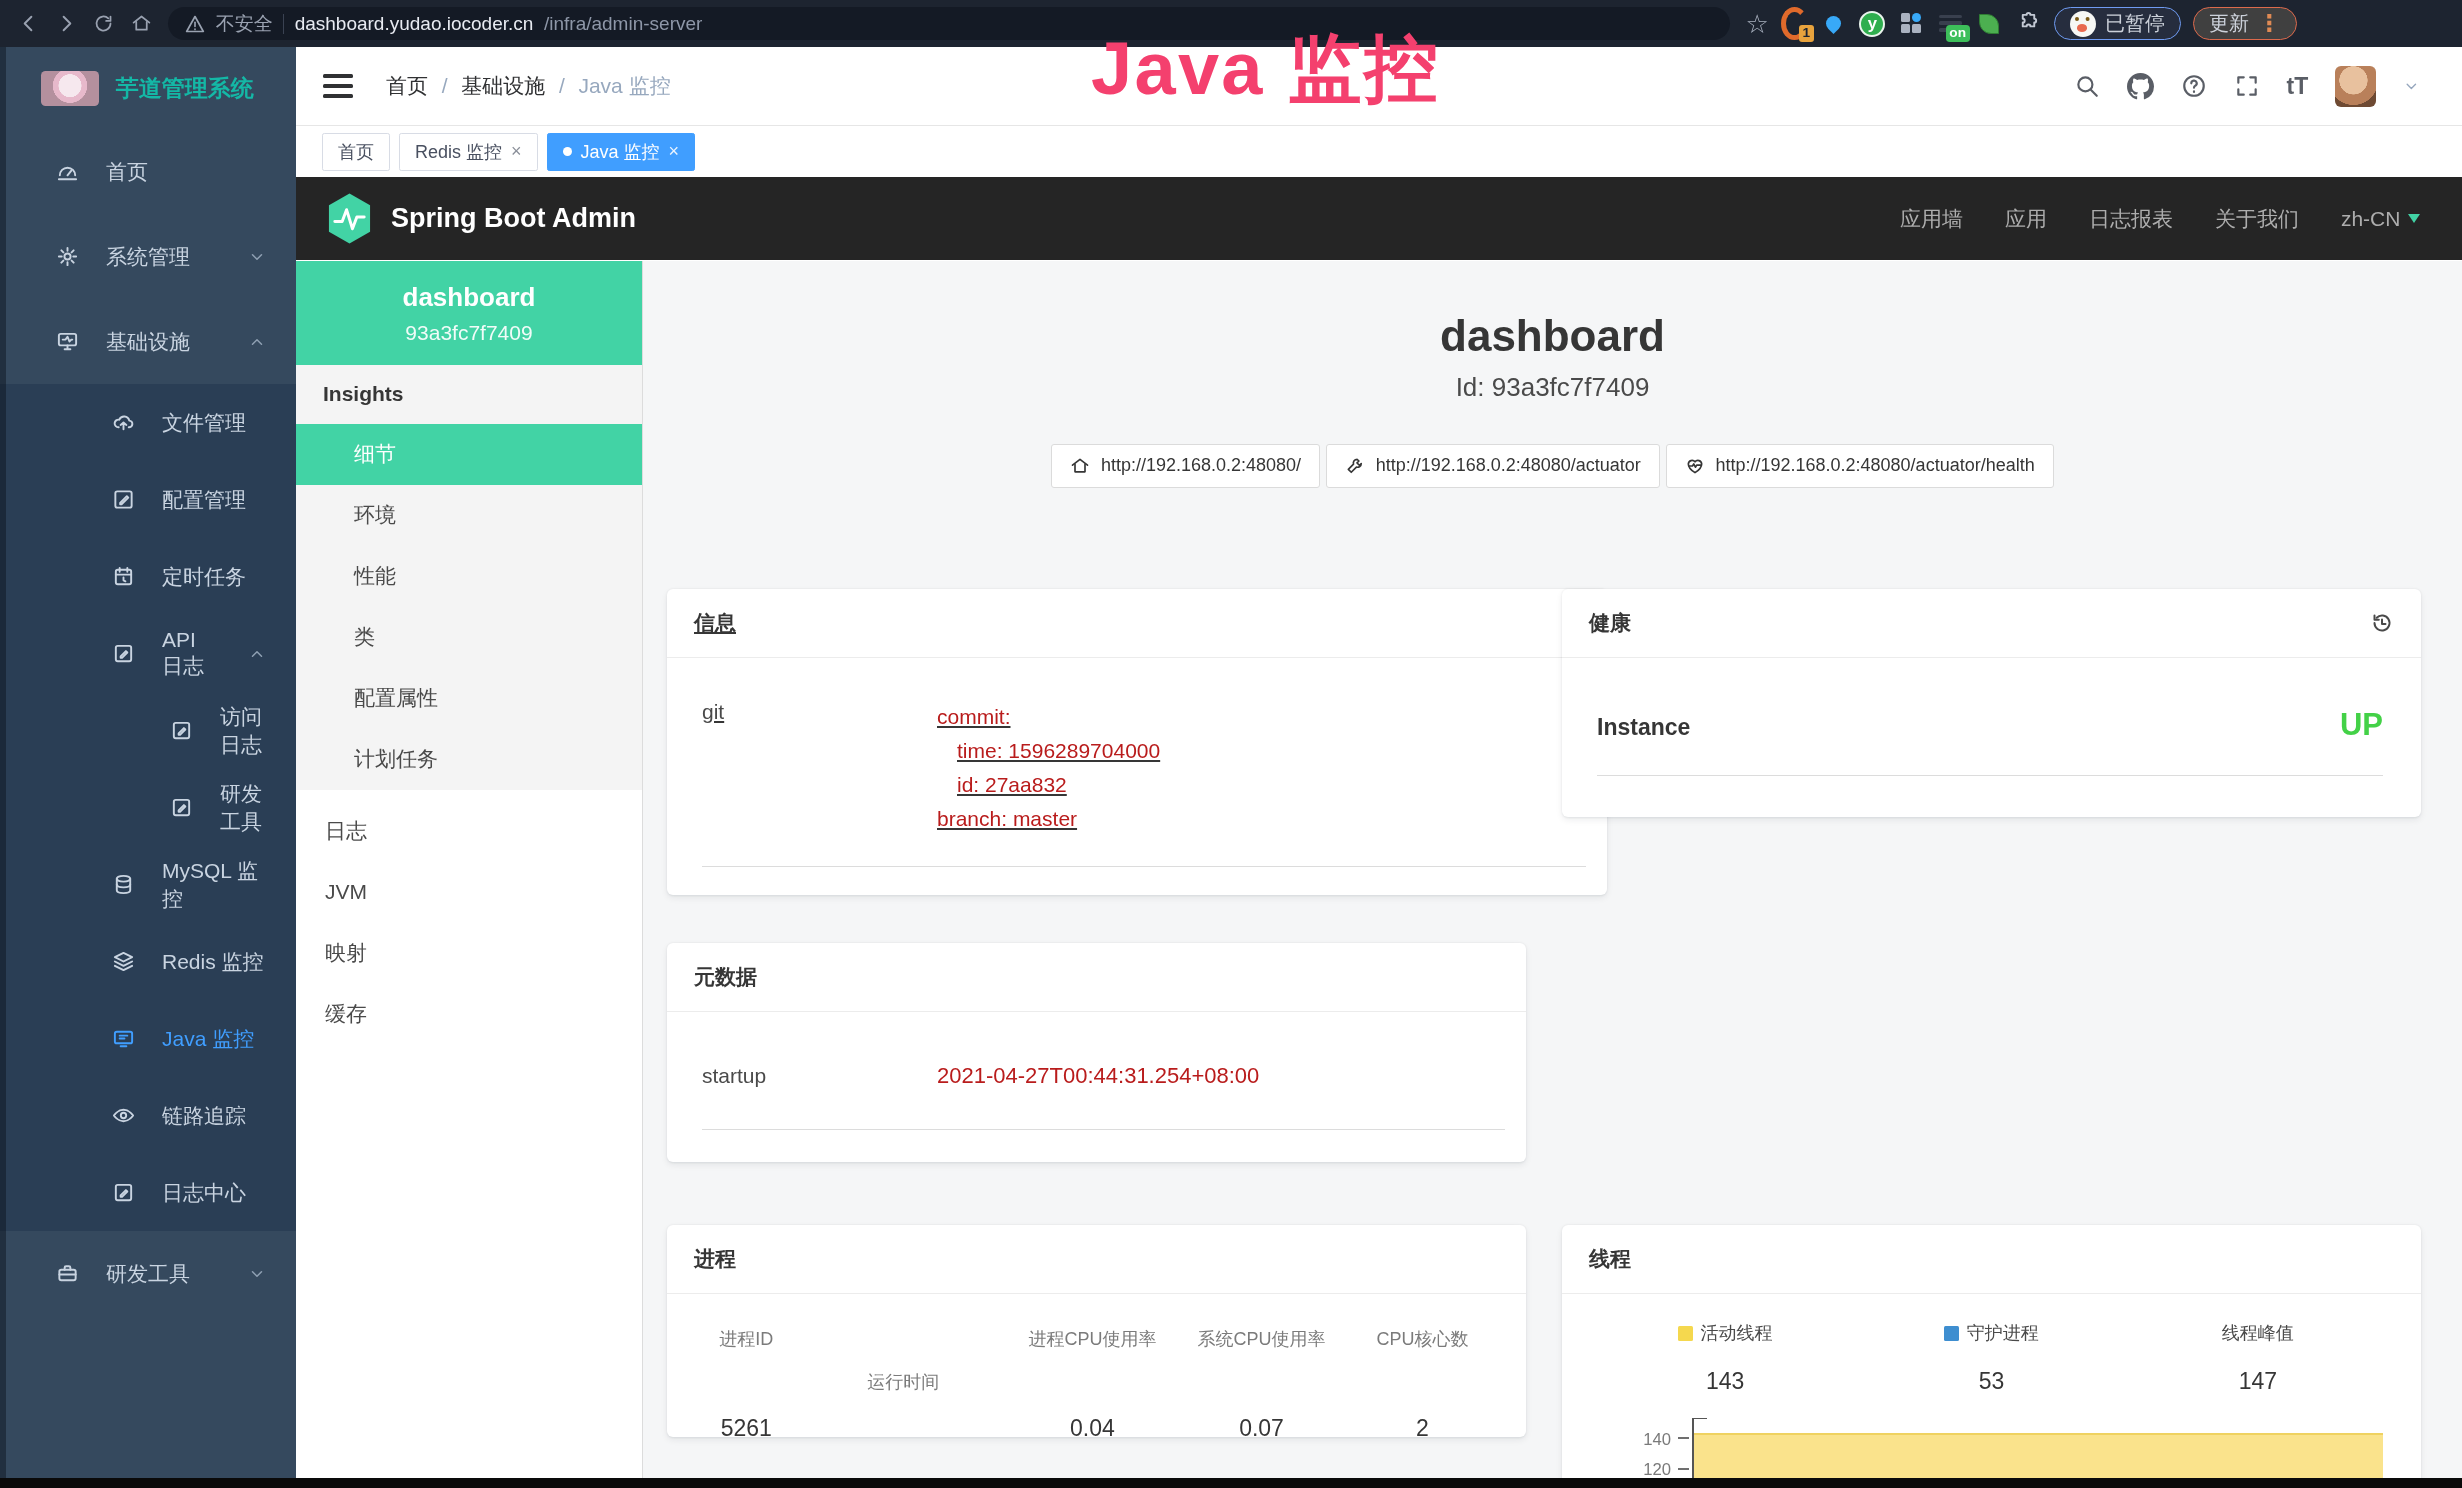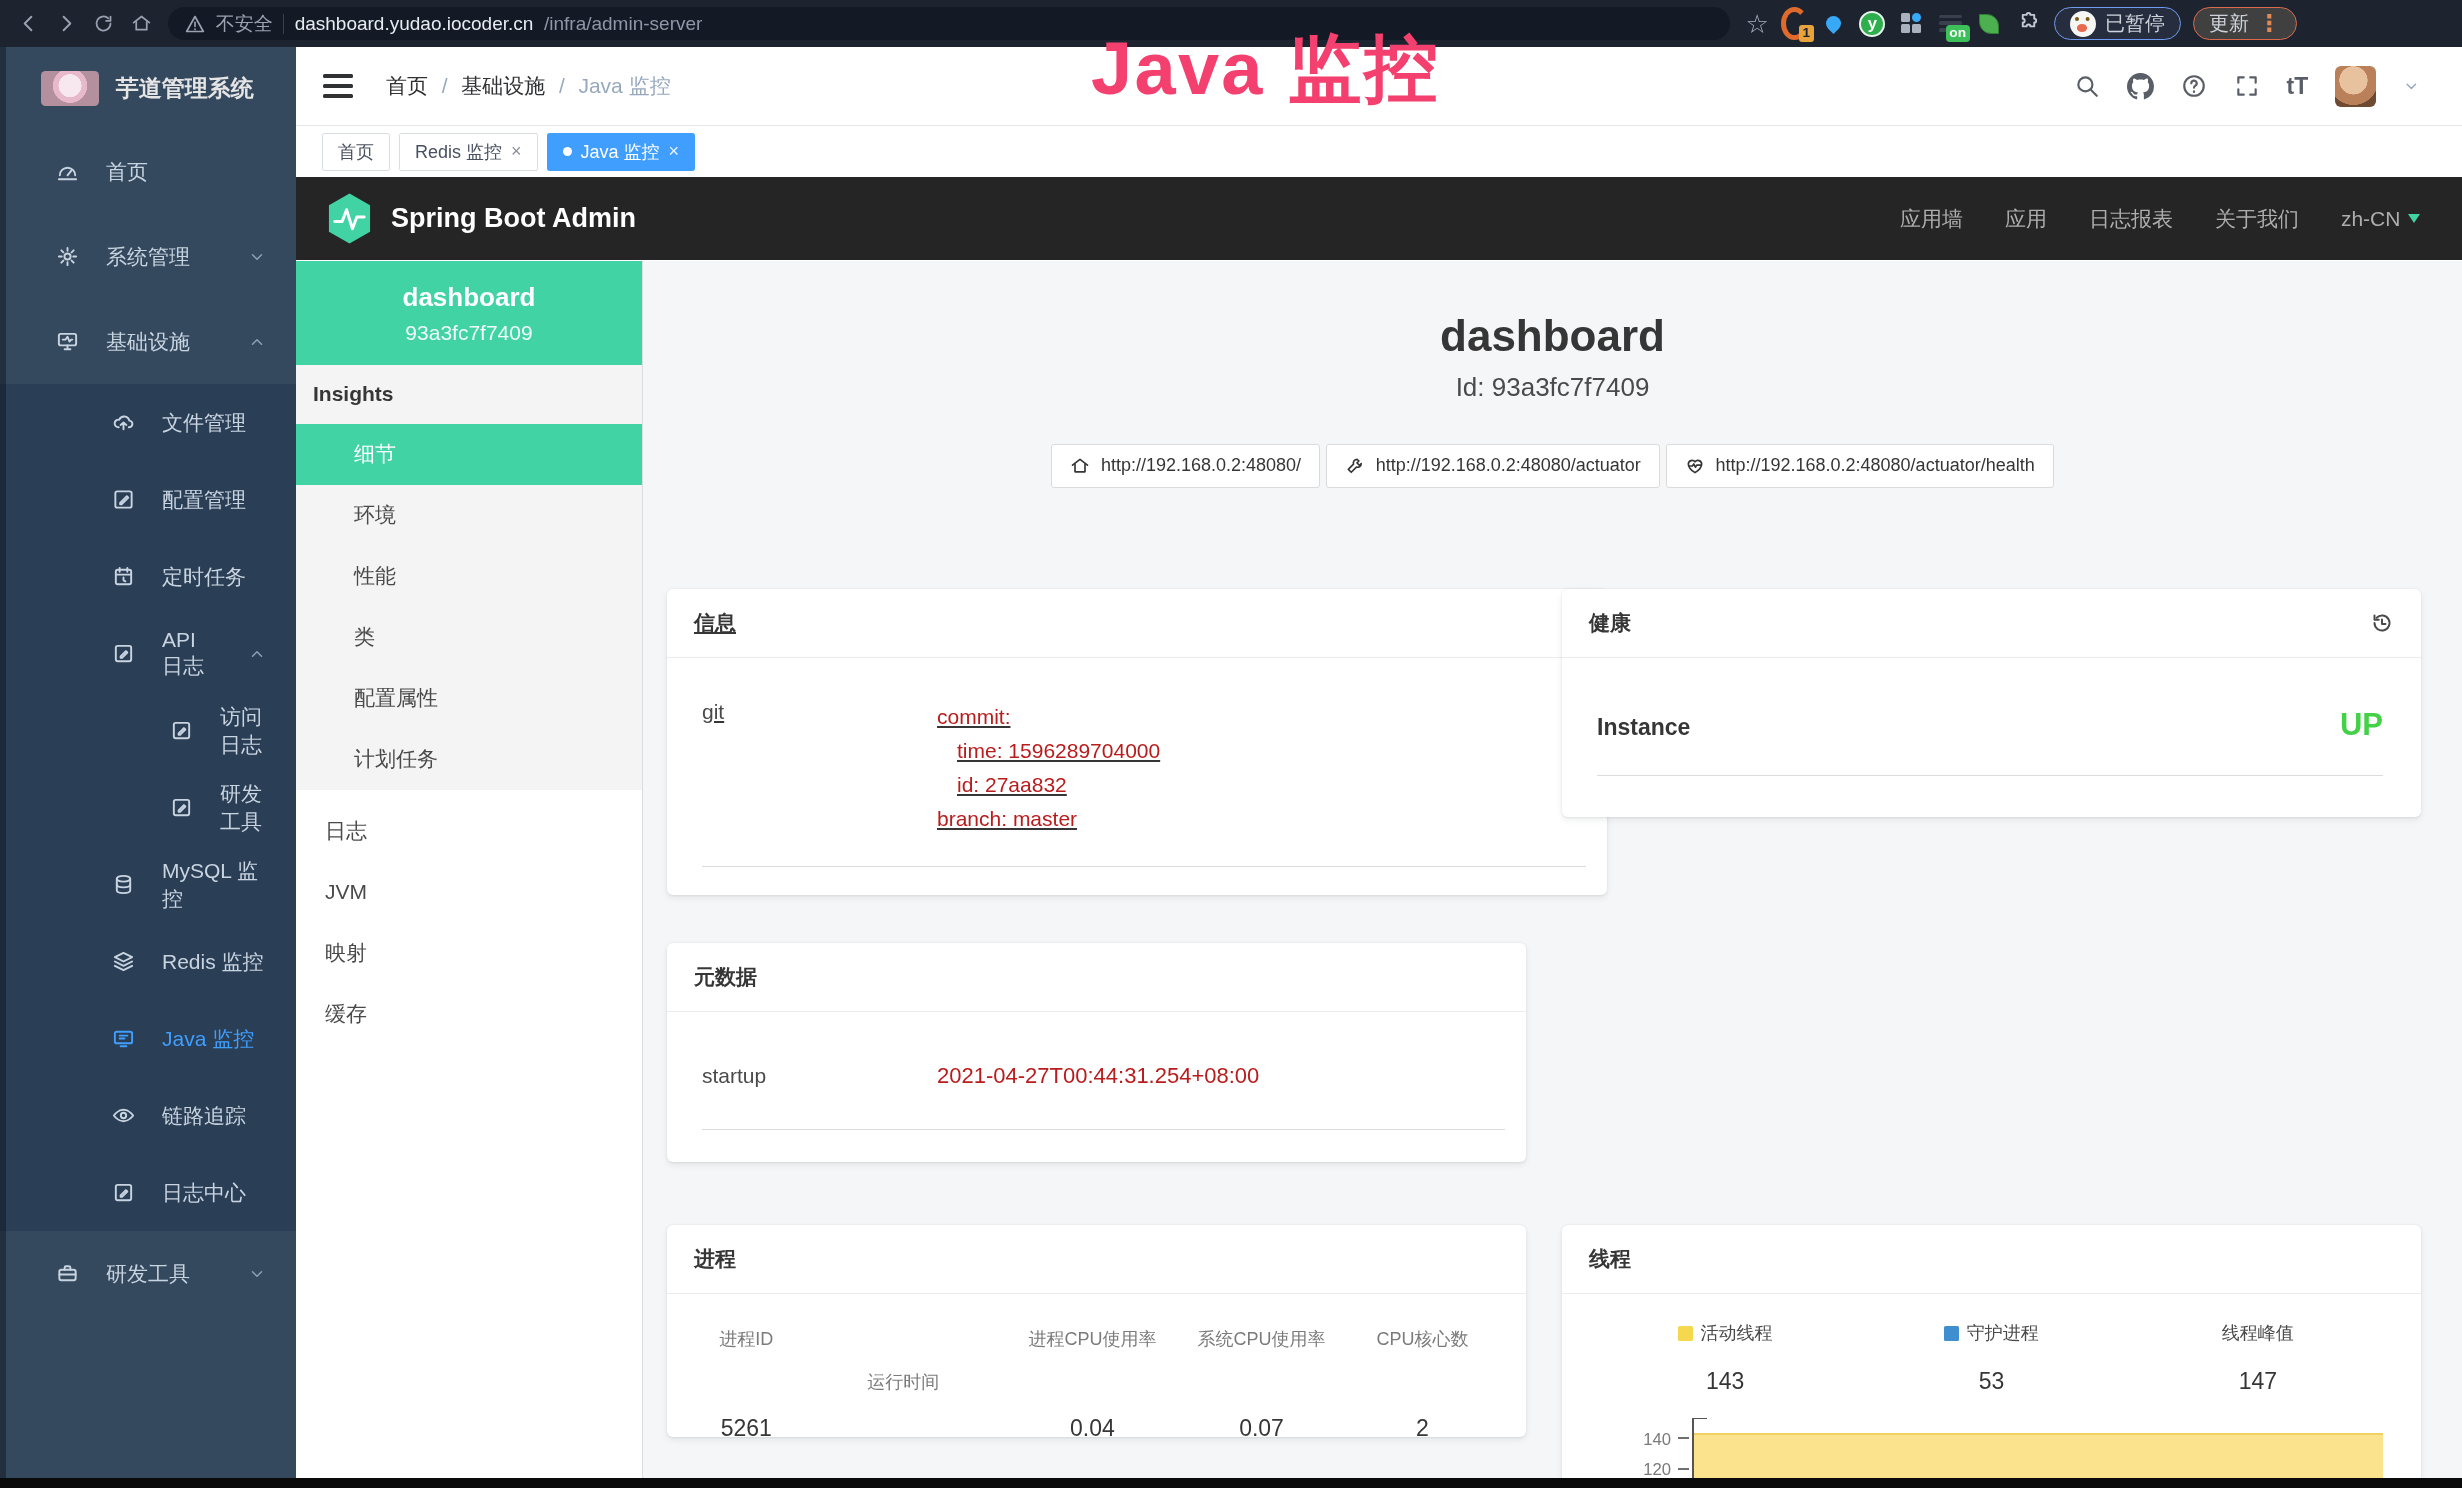--- a/index.html
+++ b/index.html
@@ -49,21 +49,21 @@
   
   .annotation{position:absolute;left:1091px;top:20px;font-size:74px;font-weight:700;color:#f4406e;
               z-index:60;letter-spacing:2.3px;white-space:nowrap;}
 
   
   .ysidebar{position:absolute;left:0;top:47px;width:296px;bottom:0;background:#35495e;color:#c9d4e1;
             font-size:21px;z-index:10;}
   .ysb-head{height:82px;display:flex;align-items:center;padding-left:41px;gap:16.7px;}
   .ysb-logo{width:58px;height:35px;border-radius:4.6px;background:
       radial-gradient(circle at 50% 42%, #f6e8ee 0 32%, #e7b9cb 33% 48%, #b4909e 49% 100%);}
-  .ysb-title{color:#e5e5e5;font-weight:700;font-size:23px;}
+  .ysb-title{color:#14b8a6;font-weight:700;font-size:23px;}
   .yitem{height:85px;display:flex;align-items:center;padding:0 30px 0 56px;box-sizing:border-box;gap:27px;cursor:pointer;}
   .yitem .lbl{flex:1;}
   .yitem .chev{color:#8fa0b3;}
   .yitem .chev.up svg{transform:rotate(180deg);}
   .ysub{background:#2a3e55;}
   .ysub .yitem{height:77px;padding-left:112px;}
   .ysub .yitem.ind2{padding-left:170px;}
   .yitem.active{color:#409eff;}
   .yitem svg{flex:0 0 auto;}
 
@@ -102,21 +102,21 @@
                border-top:9px solid #42d3a5;}
 
   
   .sbabody{position:absolute;left:296px;top:261px;right:0;bottom:0;}
   .sbaside{position:absolute;left:0;top:0;width:347px;bottom:0;background:#fff;border-right:0.8px solid #dcdcdc;
            box-sizing:border-box;font-size:21px;color:#4a4a4a;}
   .sbaside .ghead{background:#42d3a5;color:#fff;text-align:center;padding:21px 7.6px 20px;}
   .sbaside .ghead .nm{font-size:26px;font-weight:700;}
   .sbaside .ghead .iid{font-size:21px;margin-top:7.6px;color:rgba(255,255,255,.92);}
   .insights{background:#f4f4f4;}
-  .insights .grp{height:59px;display:flex;align-items:center;padding-left:17px;font-weight:700;color:#363636;}
+  .insights .grp{height:59px;display:flex;align-items:center;padding-left:27px;font-weight:700;color:#363636;}
   .sitem{height:61px;display:flex;align-items:center;padding-left:58px;cursor:pointer;}
   .sitem.active{background:#42d3a5;color:#fff;}
   .rootgrp{padding-top:10.6px;}
   .rootgrp .sitem{padding-left:29px;}
 
   .sbacontent{position:absolute;left:347px;top:0;right:0;bottom:0;background:#f5f6f7;overflow:hidden;}
   .ptitle{margin-top:50px;text-align:center;font-size:44px;font-weight:700;color:#363636;}
   .psub{margin-top:10.6px;text-align:center;font-size:26px;color:#4a4a4a;}
   .chips{margin-top:41px;display:flex;justify-content:center;gap:6px;}
   .chip{display:inline-flex;align-items:center;gap:10.6px;background:#fff;border:0.8px solid #dbdbdb;border-radius:3px;

